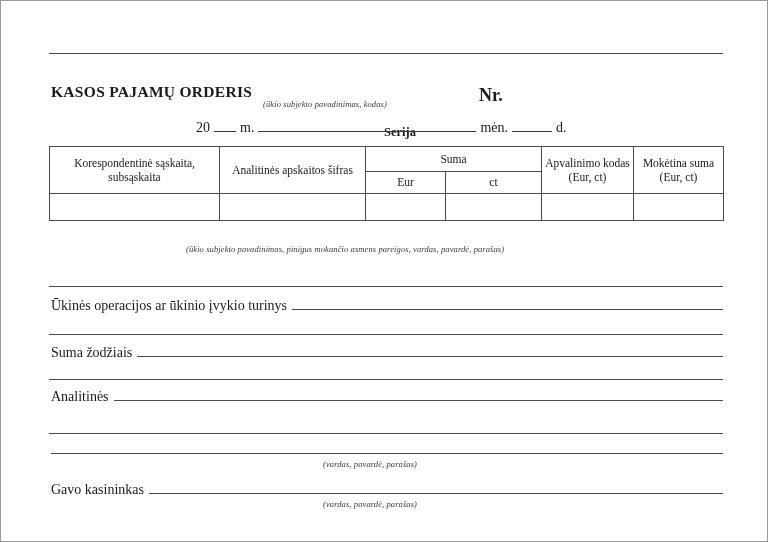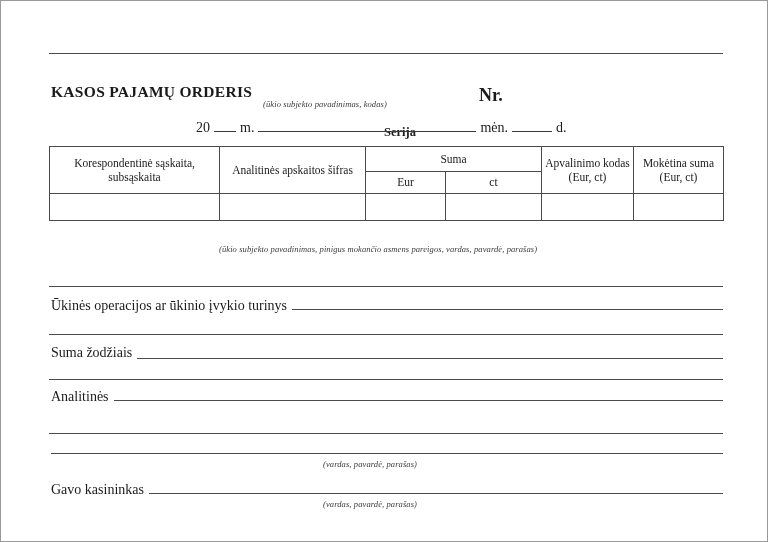--- a/index.html
+++ b/index.html
@@ -128,28 +128,28 @@
     border-bottom: 1.6px solid #4a4a4a;
     height: 11px;
     flex: 1 1 auto;
   }
 
   
   #priimta-row   { left: 50px; top: 228px; width: 672px; }
   #rule-a        { left: 48px; width: 674px; top: 285px; }
   #ukines-row    { left: 50px; top: 297px; width: 672px; }
   #rule-b        { left: 48px; width: 674px; top: 333px; }
-  #suma-row      { left: 50px; top: 344px; width: 672px; align-items: center; }
+  #suma-row      { left: 50px; top: 344px; width: 672px; }
   #rule-c        { left: 48px; width: 674px; top: 378px; }
   #priedelis-row { left: 50px; top: 388px; width: 672px; }
   #rule-d        { left: 48px; width: 674px; top: 432px; }
   #vyr-row       { left: 50px; top: 441px; width: 672px; }
   #gavo-row      { left: 50px; top: 481px; width: 672px; }
 
-  #priimta-caption   { top: 243px; left: 185px; margin-left: 33px; }
+  #priimta-caption   { top: 243px; left: 185px; }
   #priedelis-caption { top: 403px; left: 243px; }
   #vyr-caption       { top: 458px; left: 322px; }
   #gavo-caption      { top: 498px; left: 322px; }
 </style>
 </head>
 <body>
 
 <div class="page">
 
   <div class="rule" id="header-rule"></div>

